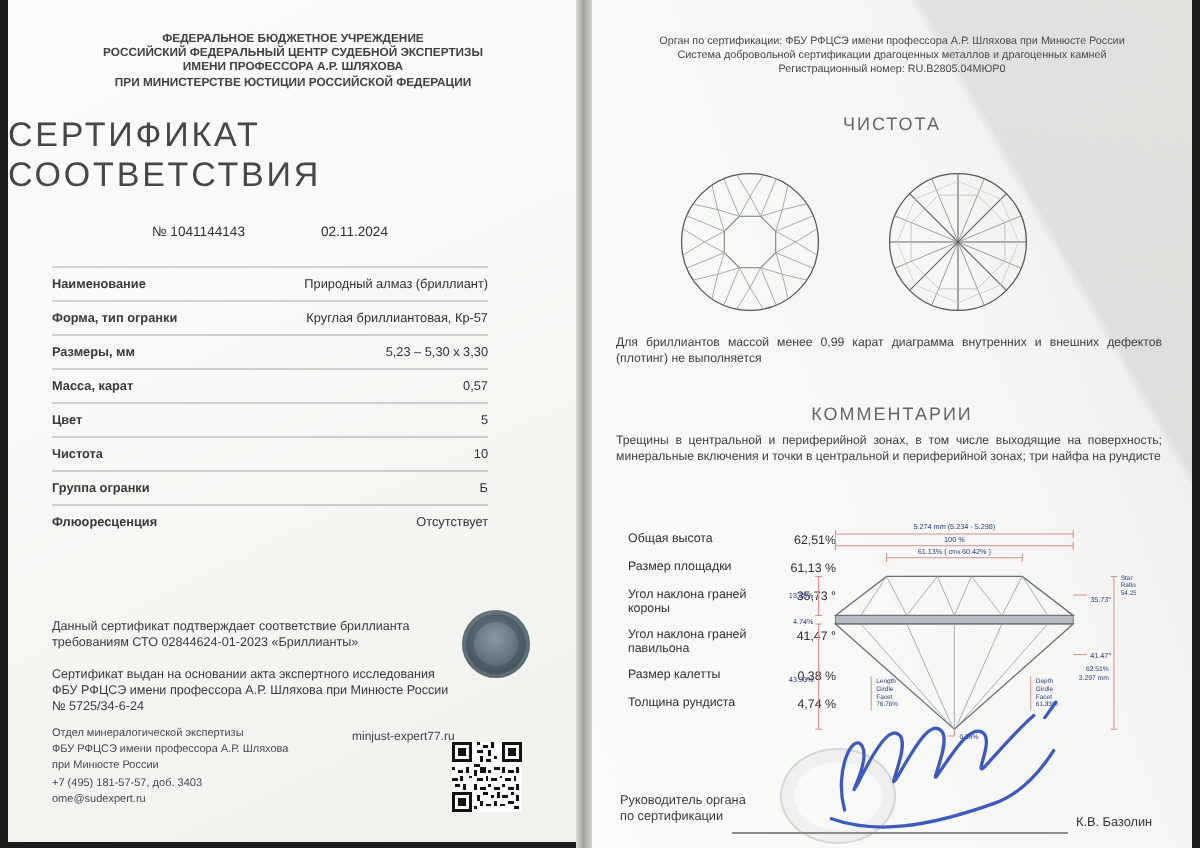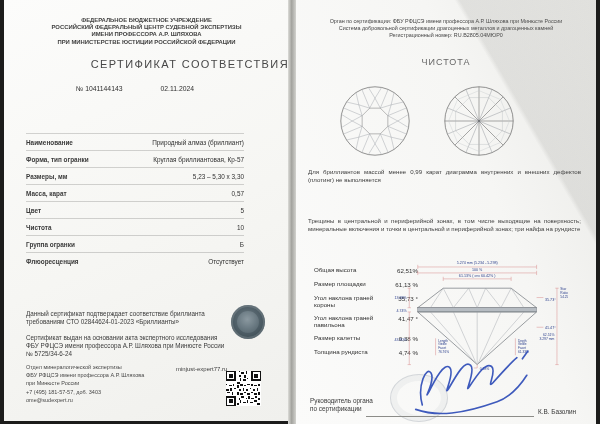--- a/index.html
+++ b/index.html
@@ -18,21 +18,21 @@
   }
   .page-right .corner-shade {
     position:absolute; inset:0; pointer-events:none;
     background:linear-gradient(60deg, rgba(0,0,0,0) 74%, rgba(110,110,105,.14) 75%, rgba(150,150,145,.10) 100%);
   }
   .fold { position:absolute; left:288px; top:0; width:8px; height:424px;
     background:linear-gradient(90deg,#dcdcd8,#a3a39e 45%,#d2d2ce); }
 
   
   .org { margin-top:17px; text-align:center; font-size:5.9px; line-height:7.2px; color:#414141; font-weight:bold; }
-  .cert-title { margin-top:12px; text-align:right; font-size:11px; letter-spacing:1.4px; color:#474747; }
+  .cert-title { margin-top:12px; text-align:left; font-size:17px; letter-spacing:1.4px; color:#474747; }
   .cert-meta { margin-top:15px; display:flex; gap:38px; padding-left:72px; font-size:6.8px; color:#2f2f2f; }
 
   .spec-table { position:absolute; left:22px; right:45px; top:133px; }
   .srow { display:flex; justify-content:space-between; align-items:center;
           height:17px; border-top:1px solid rgba(0,0,0,.16); font-size:6.4px; color:#303030; }
   .srow .lbl { font-weight:bold; color:#3a3a3a; }
   .srow .val { text-align:right; }
 
   .statement { position:absolute; left:22px; width:200px; font-size:6.3px; line-height:8px; color:#3a3a3a; }
   .statement.s1 { top:310px; }
@@ -248,20 +248,21 @@
       <g stroke="#8a8f96" stroke-width="0.7">
         <path d="M60,60 L109.9,80.7 M60,60 L80.7,109.9 M60,60 L39.3,109.9 M60,60 L10.1,80.7 M60,60 L10.1,39.3 M60,60 L39.3,10.1 M60,60 L80.7,10.1 M60,60 L109.9,39.3"></path>
       </g>
       <polygon points="97,75.3 75.3,97 44.7,97 23,75.3 23,44.7 44.7,23 75.3,23 97,44.7" fill="none" stroke="#b5b9bd" stroke-width="0.6"></polygon>
       <polygon points="108,60 93.9,93.9 60,108 26.1,93.9 12,60 26.1,26.1 60,12 93.9,26.1" fill="none" stroke="#c2c6ca" stroke-width="0.6"></polygon>
       <circle cx="60" cy="60" r="1" fill="#555"></circle>
     </svg>
 
     <div class="justify-text clarity-note">Для бриллиантов массой менее 0,99 карат диаграмма внутренних и внешних дефектов (плотинг) не выполняется</div>
 
+    <div class="sec-h h-comments">КОММЕНТАРИИ</div>
     <div class="justify-text comments-text">Трещины в центральной и периферийной зонах, в том числе выходящие на поверхность; минеральные включения и точки в центральной и периферийной зонах; три найфа на рундисте</div>
 
 
     <div class="prop-table">
       <div class="prow">
         <span class="lbl">Общая высота</span>
         <span class="val">62,51%</span>
       </div>
       <div class="prow">
         <span class="lbl">Размер площадки</span>

